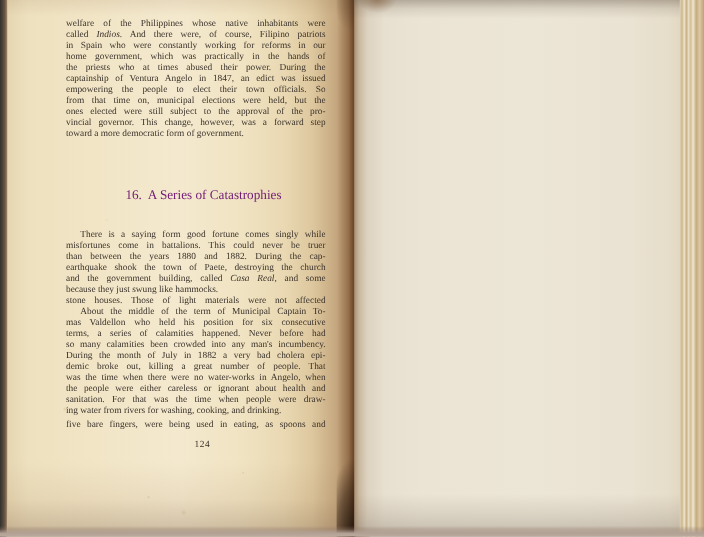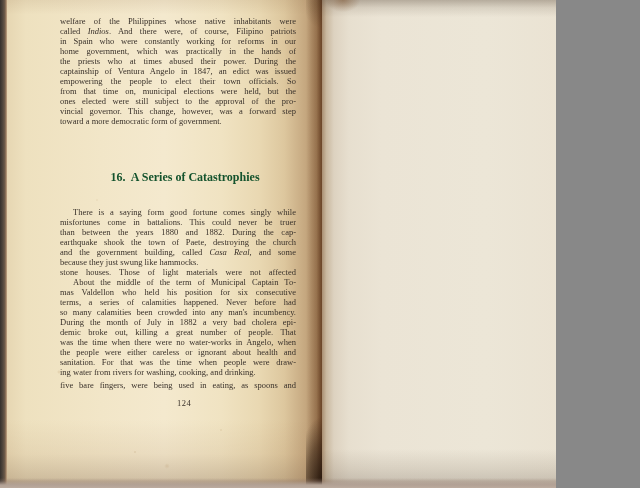--- a/index.html
+++ b/index.html
@@ -1,18 +1,18 @@
 <!DOCTYPE html>
 <html><head>
 <meta charset="utf-8">
 <style>
   html, body { margin: 0; padding: 0; background: #888; }
   .photo {
     position: relative;
-    width: 556px;
+    width: 640px;
     height: 488px;
     overflow: hidden;
     font-family: "Liberation Serif", serif;
     background: #e9e2d4;
   }
 
   
   .left-cover-edge {
     position: absolute; left: 0; top: 0; width: 7px; height: 488px;
     background: linear-gradient(90deg, #35302c 0%, #4e443b 35%, #6a5848 65%, #96795d 85%, #c9ad8b 100%);
@@ -100,25 +100,25 @@
   }
   .line.last { text-align-last: left; }
   .line.first { text-indent: 13px; }
   .line i { font-style: italic; }
 
   .heading {
     margin: 44px 0 0 0;
     height: 14px;
     line-height: 14px;
     font-size: 12px;
-    font-weight: bold;
+    font-weight: normal;
     text-align: center;
     padding-left: 14px;
     white-space: pre;
-    color: #14532d;
+    color: #701a75;
   }
   .para[data-para="1"] { margin-top: 23px; }
   .para[data-para="3"] { margin-top: 3px; }
   .page-number {
     margin-top: 8px;
     text-align: center;
     padding-left: 12px;
     letter-spacing: 0.5px;
   }
 </style>

